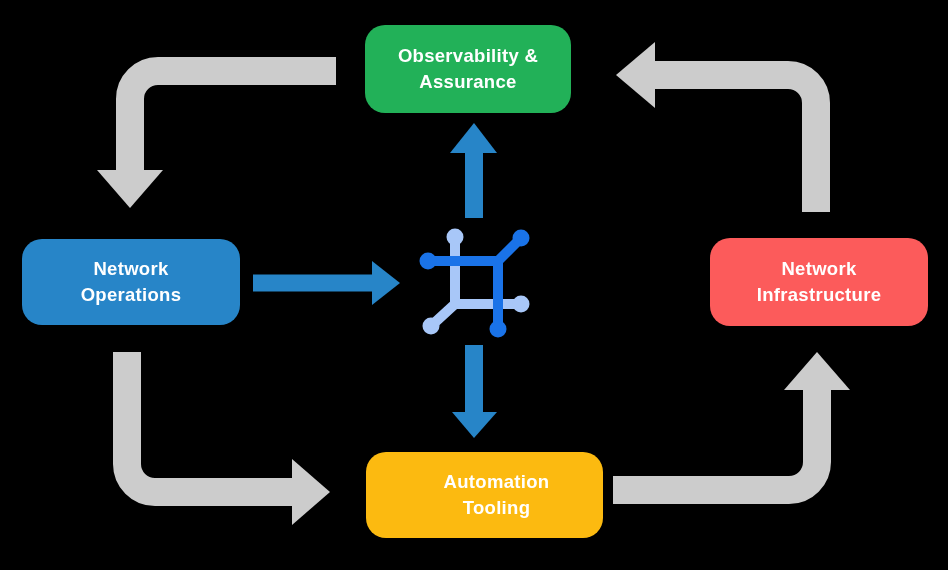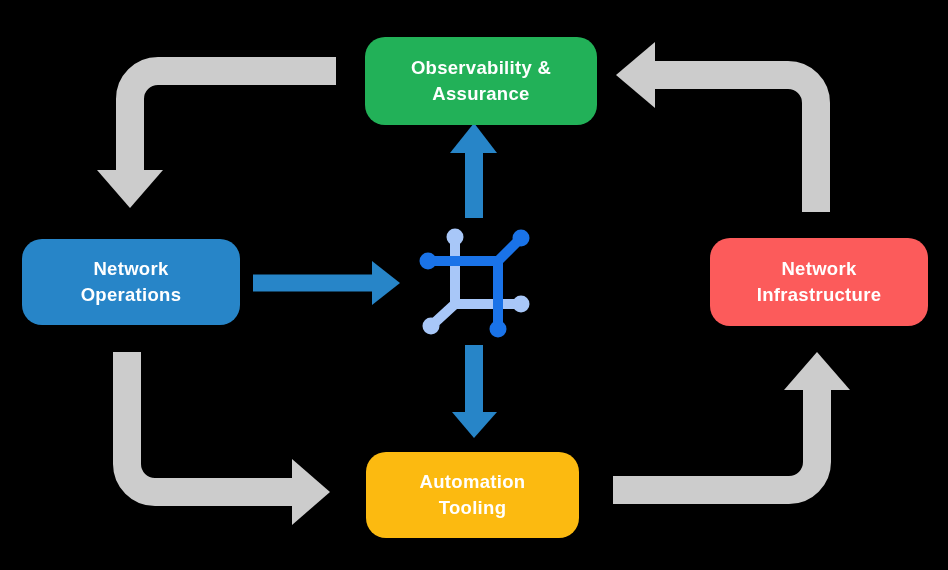--- a/index.html
+++ b/index.html
@@ -28,24 +28,24 @@
     justify-content: center;
     text-align: center;
     color: #ffffff;
     font-size: 18.5px;
     font-weight: 600;
     letter-spacing: 0.3px;
     line-height: 1.42;
     border-radius: 20px;
     white-space: pre-line;
   }
-  .node-observability  { left: 365px; top: 25px;  width: 232px; height: 88px; margin-top: 12px; }
+  .node-observability  { left: 365px; top: 25px;  width: 206px; height: 88px; }
   .node-operations     { left: 22px;  top: 239px; width: 218px; height: 86px; }
   .node-infrastructure { left: 710px; top: 238px; width: 218px; height: 88px; }
-  .node-automation     { left: 366px; top: 452px; width: 213px; height: 86px; }
+  .node-automation     { left: 366px; top: 452px; width: 213px; height: 86px; padding-left: 24px; }
 </style>
 </head>
 <body>
 
 <div class="stage" style="background-color: rgb(0, 0, 0);">
 
   <svg class="layer" viewBox="0 0 948 570" xmlns="http://www.w3.org/2000/svg">
 
     <g>
       <path d="M 336 71 H 158 A 28 28 0 0 0 130 99 V 170" fill="none" stroke-width="28" stroke="#cccccc"></path>

